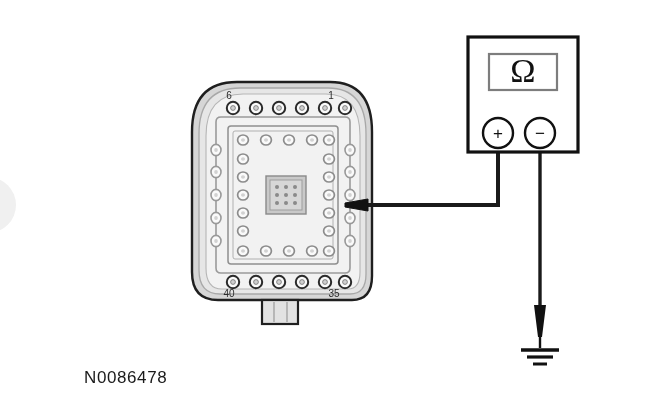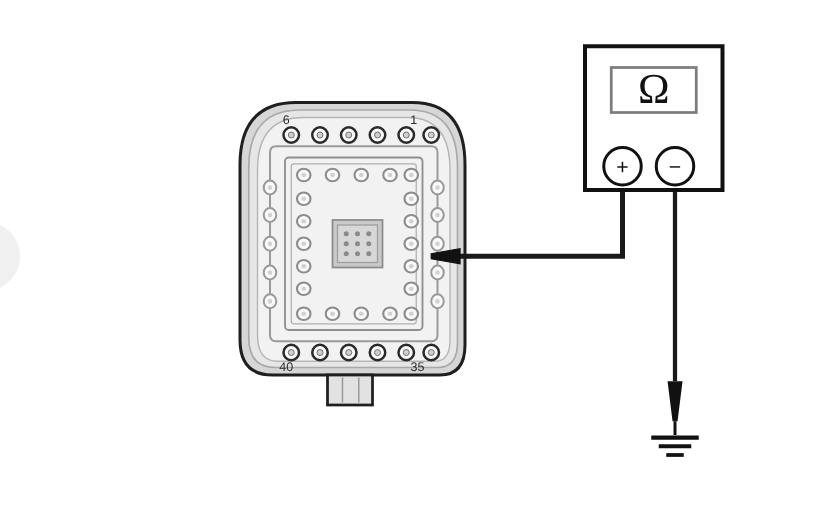--- a/index.html
+++ b/index.html
@@ -265,14 +265,15 @@
 
       <circle cx="498" cy="133" r="15" fill="#ffffff" stroke="#111111" stroke-width="2.4"></circle>
       <text class="term" x="498" y="139" text-anchor="middle">+</text>
 
       <circle cx="540" cy="133" r="15" fill="#ffffff" stroke="#111111" stroke-width="2.4"></circle>
       <text class="term" x="540" y="139" text-anchor="middle">−</text>
     </g>
 
   </svg>
 
+  <div class="caption">N0086478</div>
 
 </div>
 
 </body></html>

